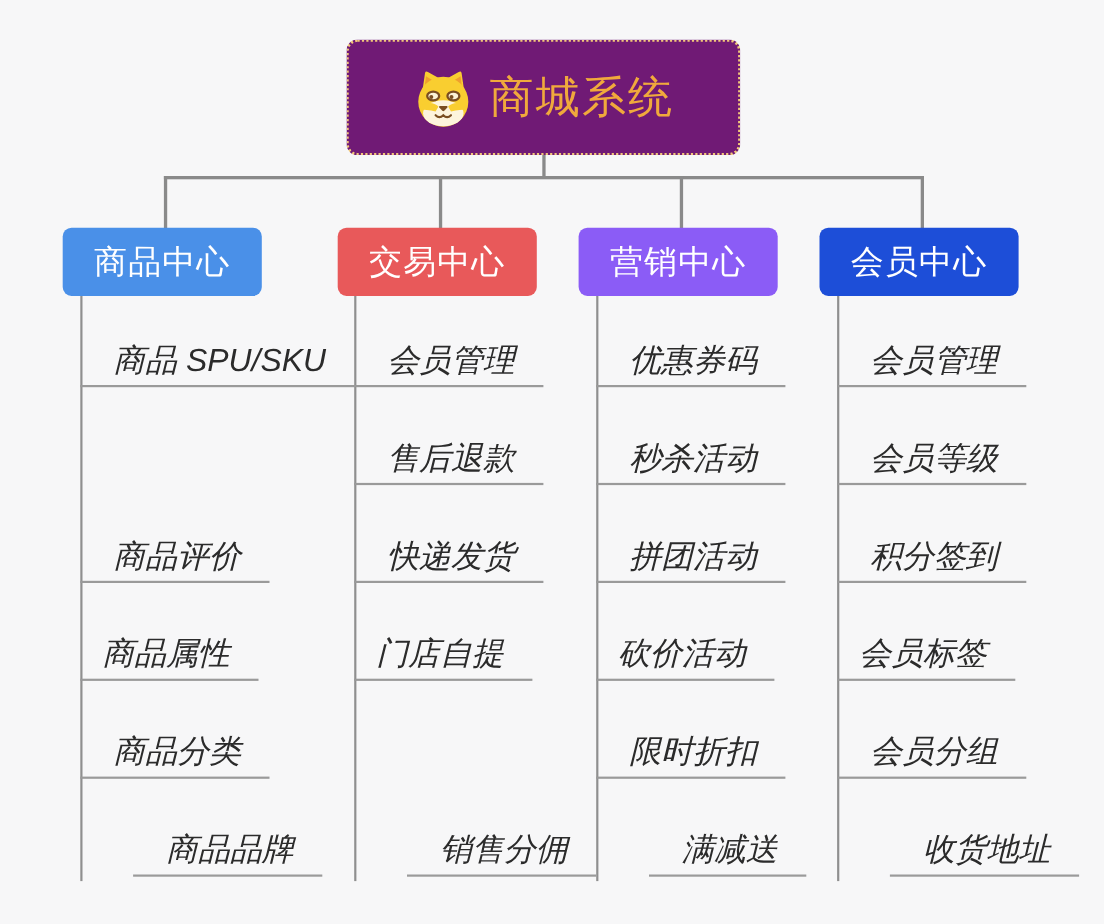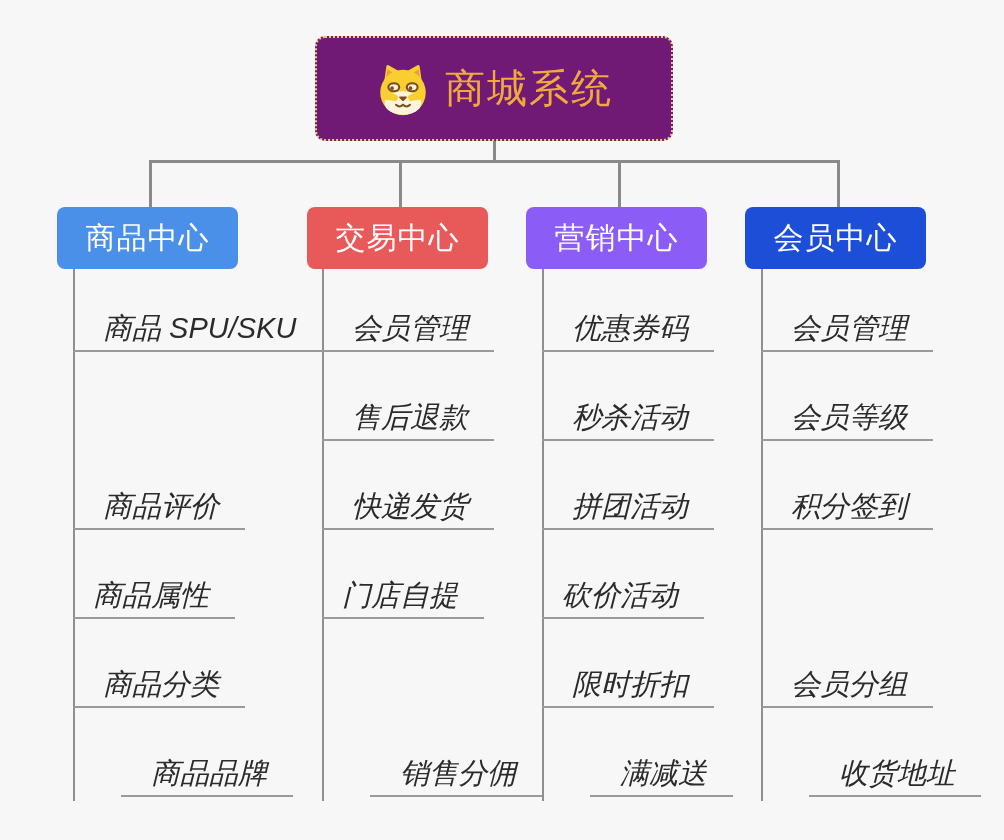--- a/index.html
+++ b/index.html
@@ -131,16 +131,17 @@
   <div class="child c-2 r-0">优惠券码</div>
   <div class="child c-2 r-1">秒杀活动</div>
   <div class="child c-2 r-2">拼团活动</div>
   <div class="child c-2 r-3">砍价活动</div>
   <div class="child c-2 r-4">限时折扣</div>
   <div class="child c-2 r-5">满减送</div>
 
   <div class="child c-3 r-0">会员管理</div>
   <div class="child c-3 r-1">会员等级</div>
   <div class="child c-3 r-2">积分签到</div>
+  <div class="child c-3 r-3">会员标签</div>
   <div class="child c-3 r-4">会员分组</div>
   <div class="child c-3 r-5">收货地址</div>
 
 </div>
 
 </body></html>

